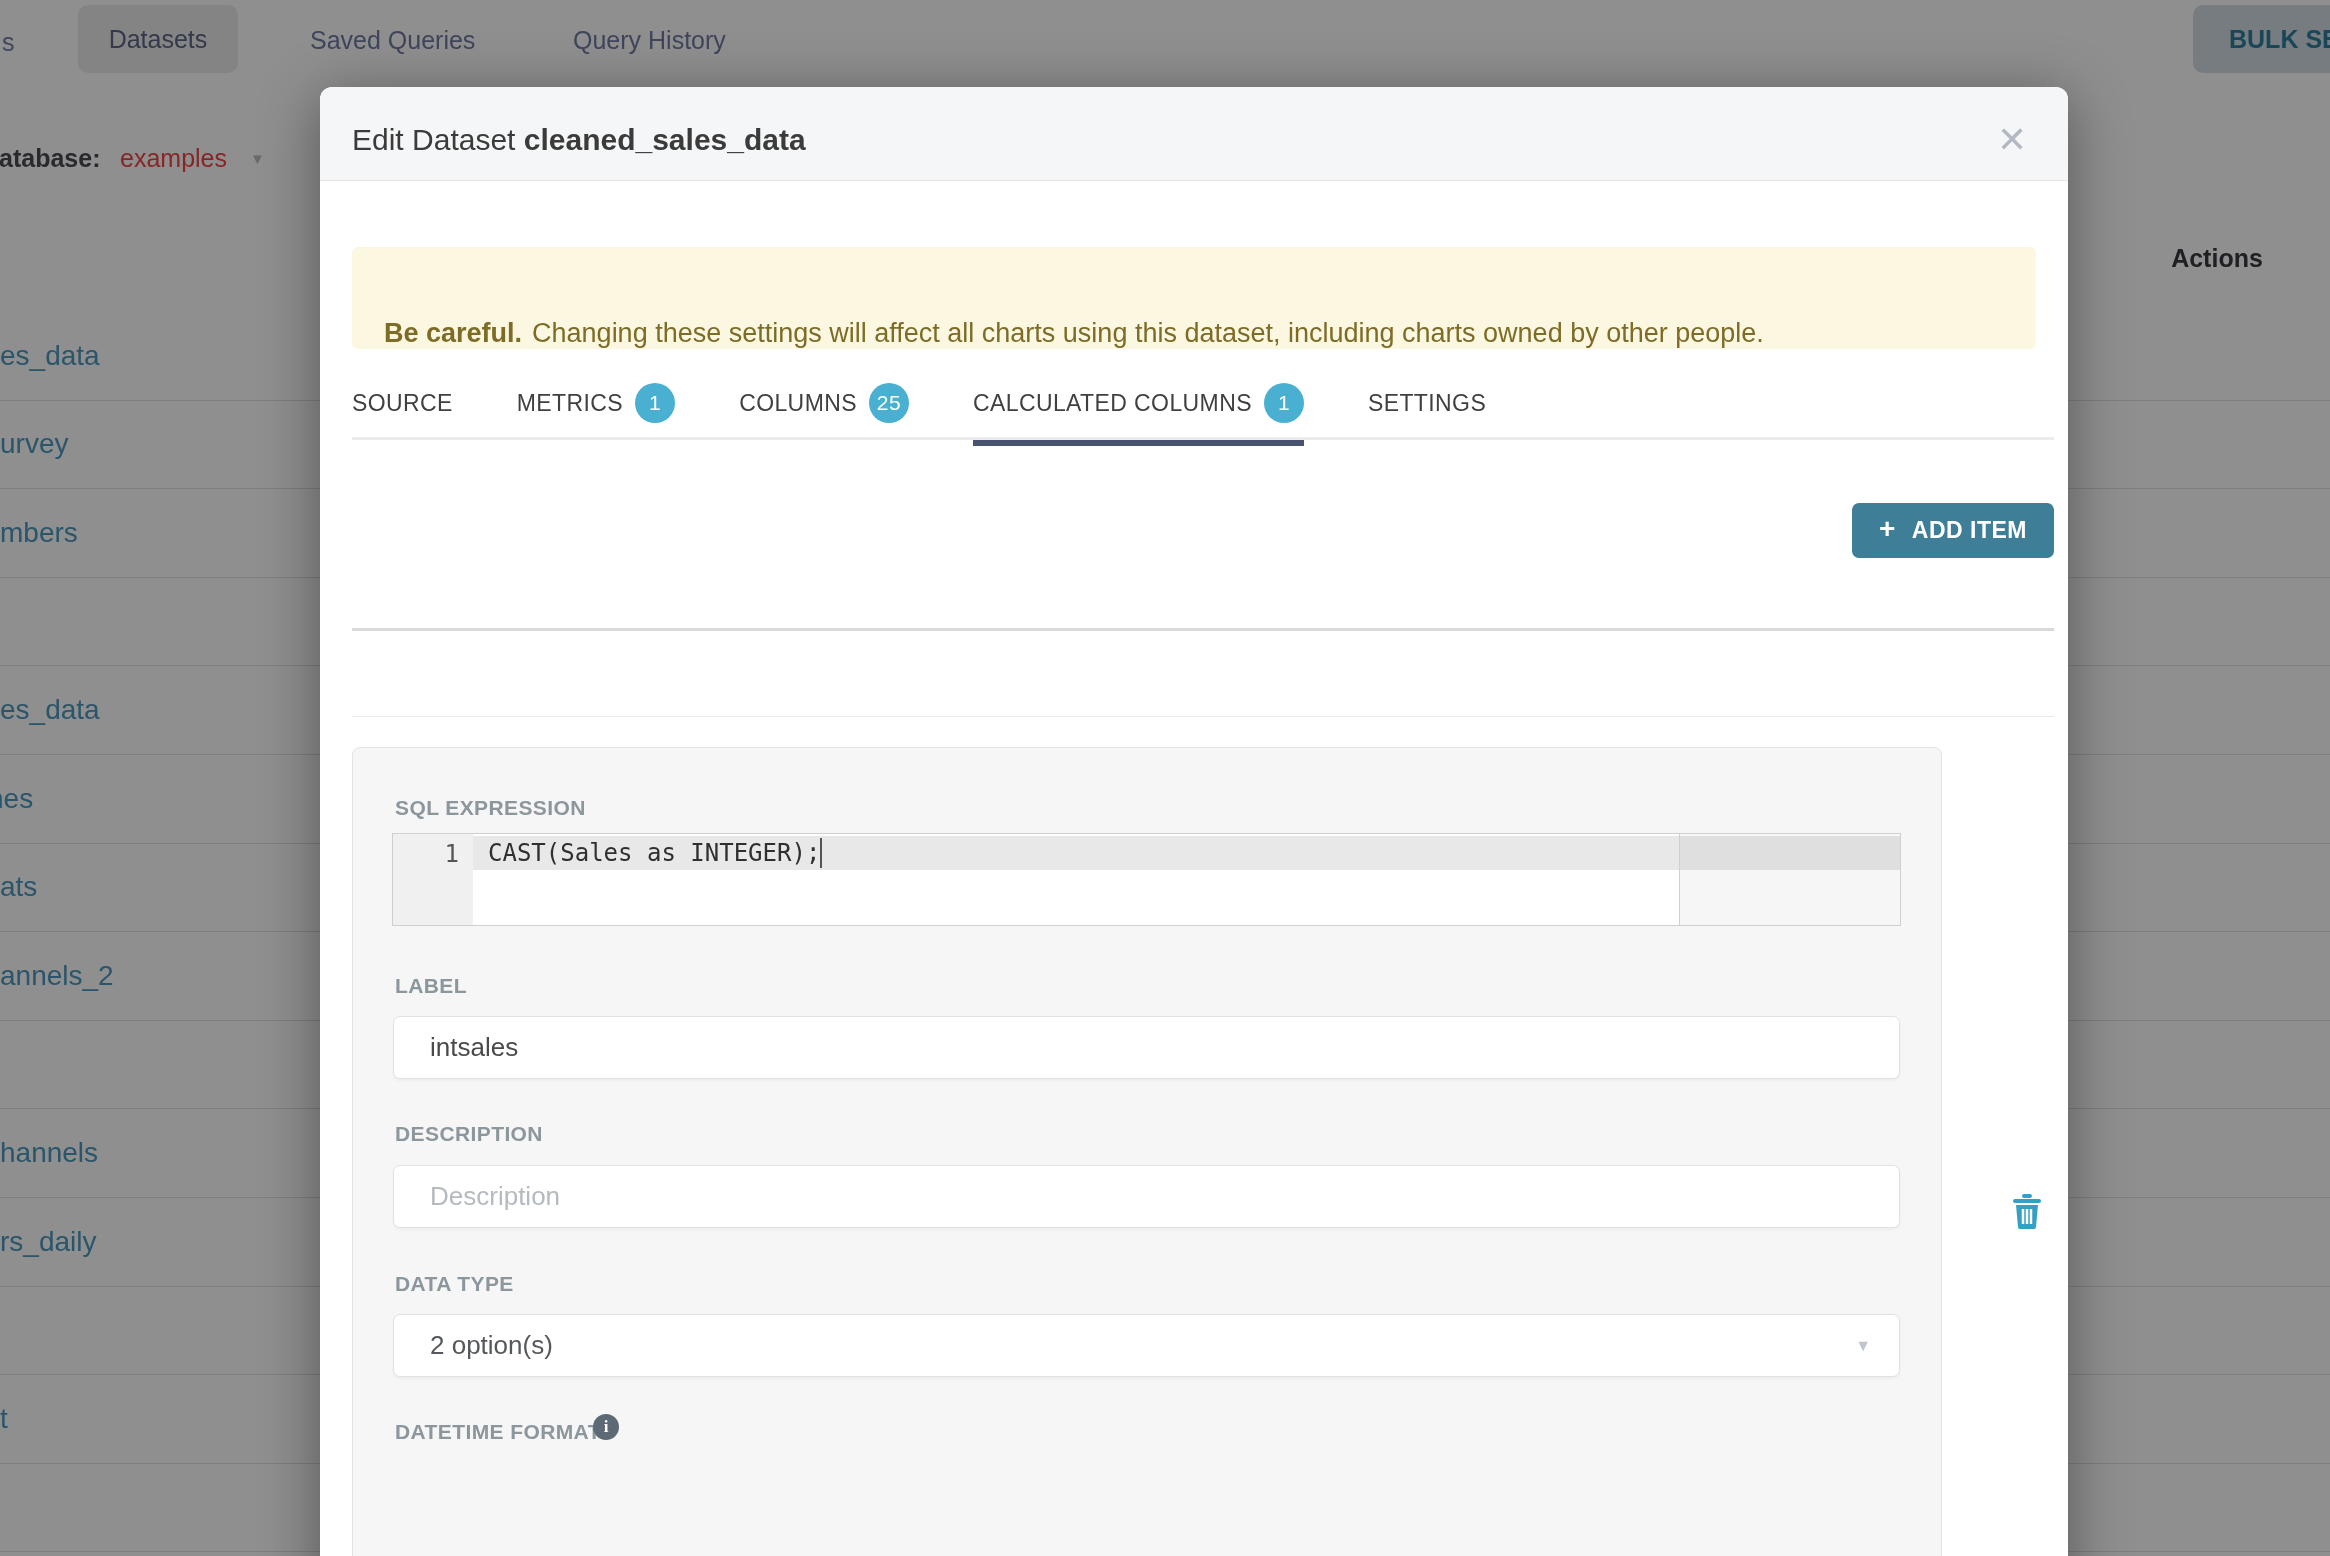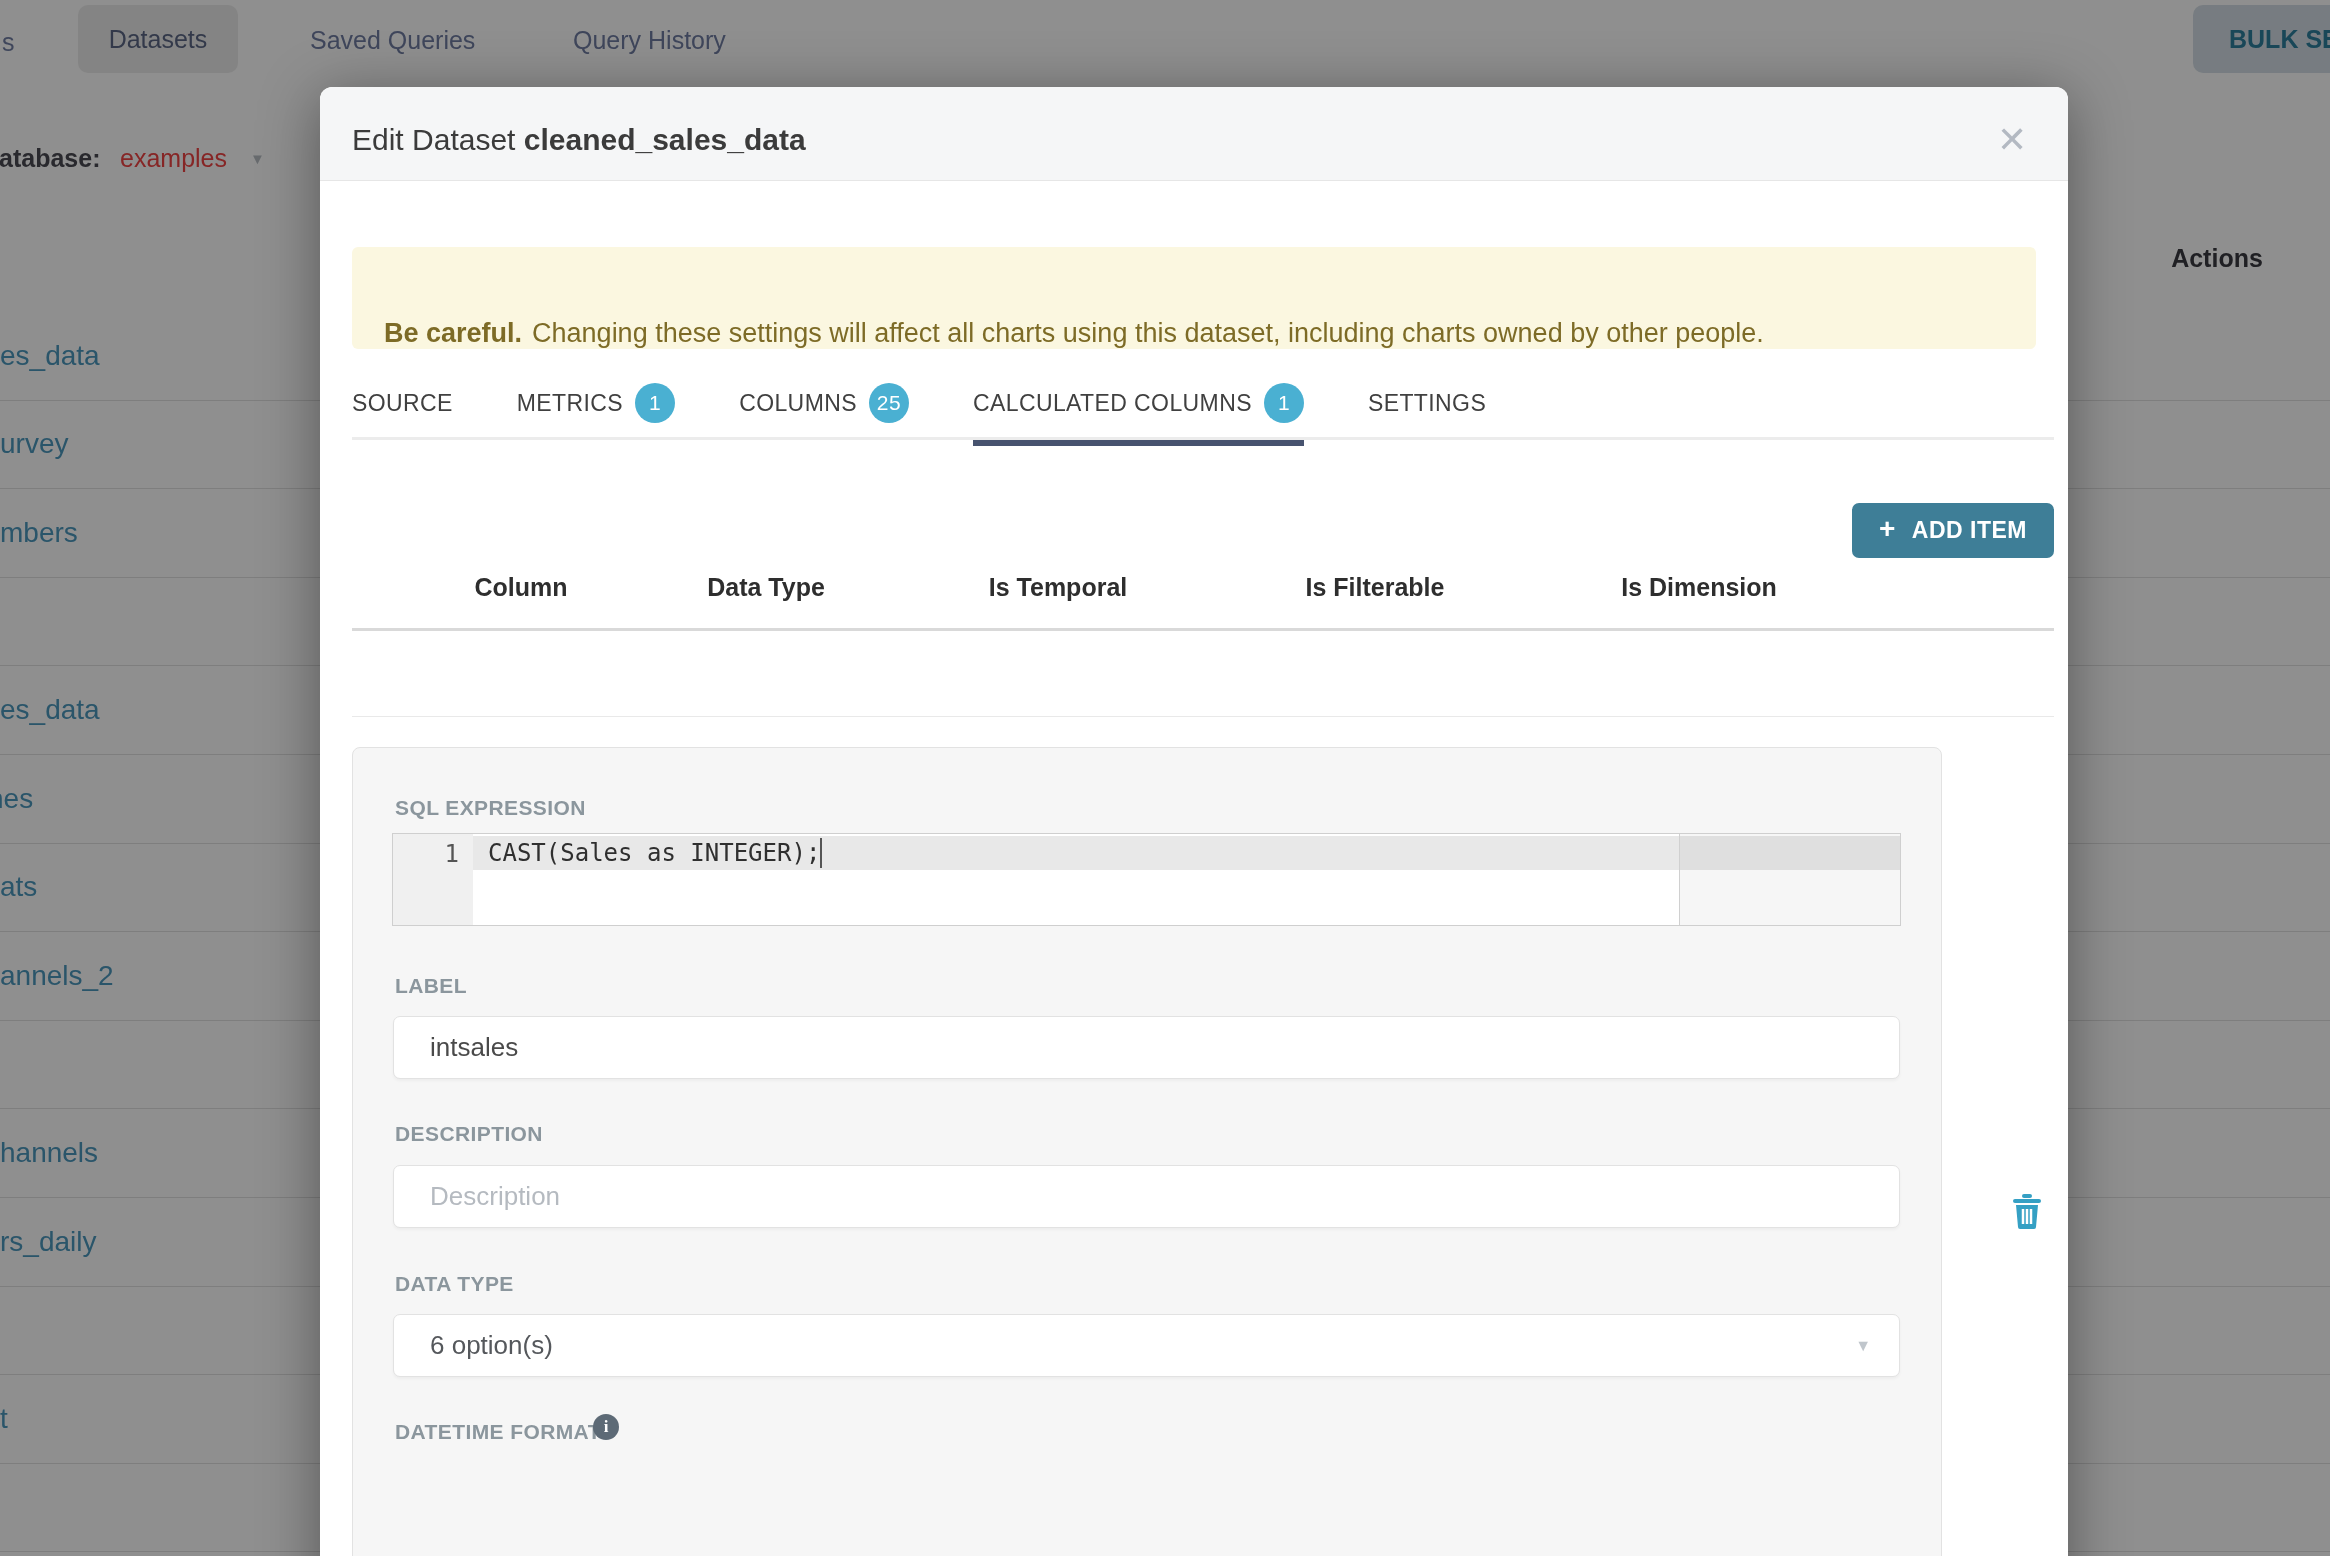--- a/index.html
+++ b/index.html
@@ -224,27 +224,20 @@
           <span>SETTINGS</span>
         </div>
     </div>
     <div class="tabs-border"></div>
 
     <div class="add-item-btn">
       <span class="plus">+</span>
       <span>ADD ITEM</span>
     </div>
 
-    <div class="cols-header">
-      <span class="col-h" style="left:201px;">Column</span>
-      <span class="col-h" style="left:446px;">Data Type</span>
-      <span class="col-h" style="left:738px;">Is Temporal</span>
-      <span class="col-h" style="left:1055px;">Is Filterable</span>
-      <span class="col-h" style="left:1379px;">Is Dimension</span>
-    </div>
     <div class="cols-header-border"></div>
 
     <div class="data-row">
       <div class="expand-caret"></div>
       <div class="row-name">intsales</div>
       <div class="checkbox unchecked" style="left:682px;"></div>
       <div class="checkbox checked" style="left:998px;">
         <svg width="30" height="26" viewBox="0 0 30 26">
             <polyline points="3,13 11,21 27,3" fill="none" stroke="#ffffff" stroke-width="5" stroke-linecap="round" stroke-linejoin="round"></polyline>
           </svg>
@@ -282,21 +275,21 @@
       </div>
 
       <span class="field-label lbl-label">LABEL</span>
       <input class="text-input inp-label" type="text" value="intsales" style="">
 
       <span class="field-label lbl-desc">DESCRIPTION</span>
       <input class="text-input inp-desc" type="text" placeholder="Description" style="">
 
       <span class="field-label lbl-dtype">DATA TYPE</span>
       <div class="select-box">
-        <span>6 option(s)</span>
+        <span>2 option(s)</span>
         <span class="select-caret">▼</span>
       </div>
 
       <span class="field-label lbl-dtf">DATETIME FORMAT</span>
       <span class="info-icon">i</span>
     </div>
 
   </div>
 
 </div>

